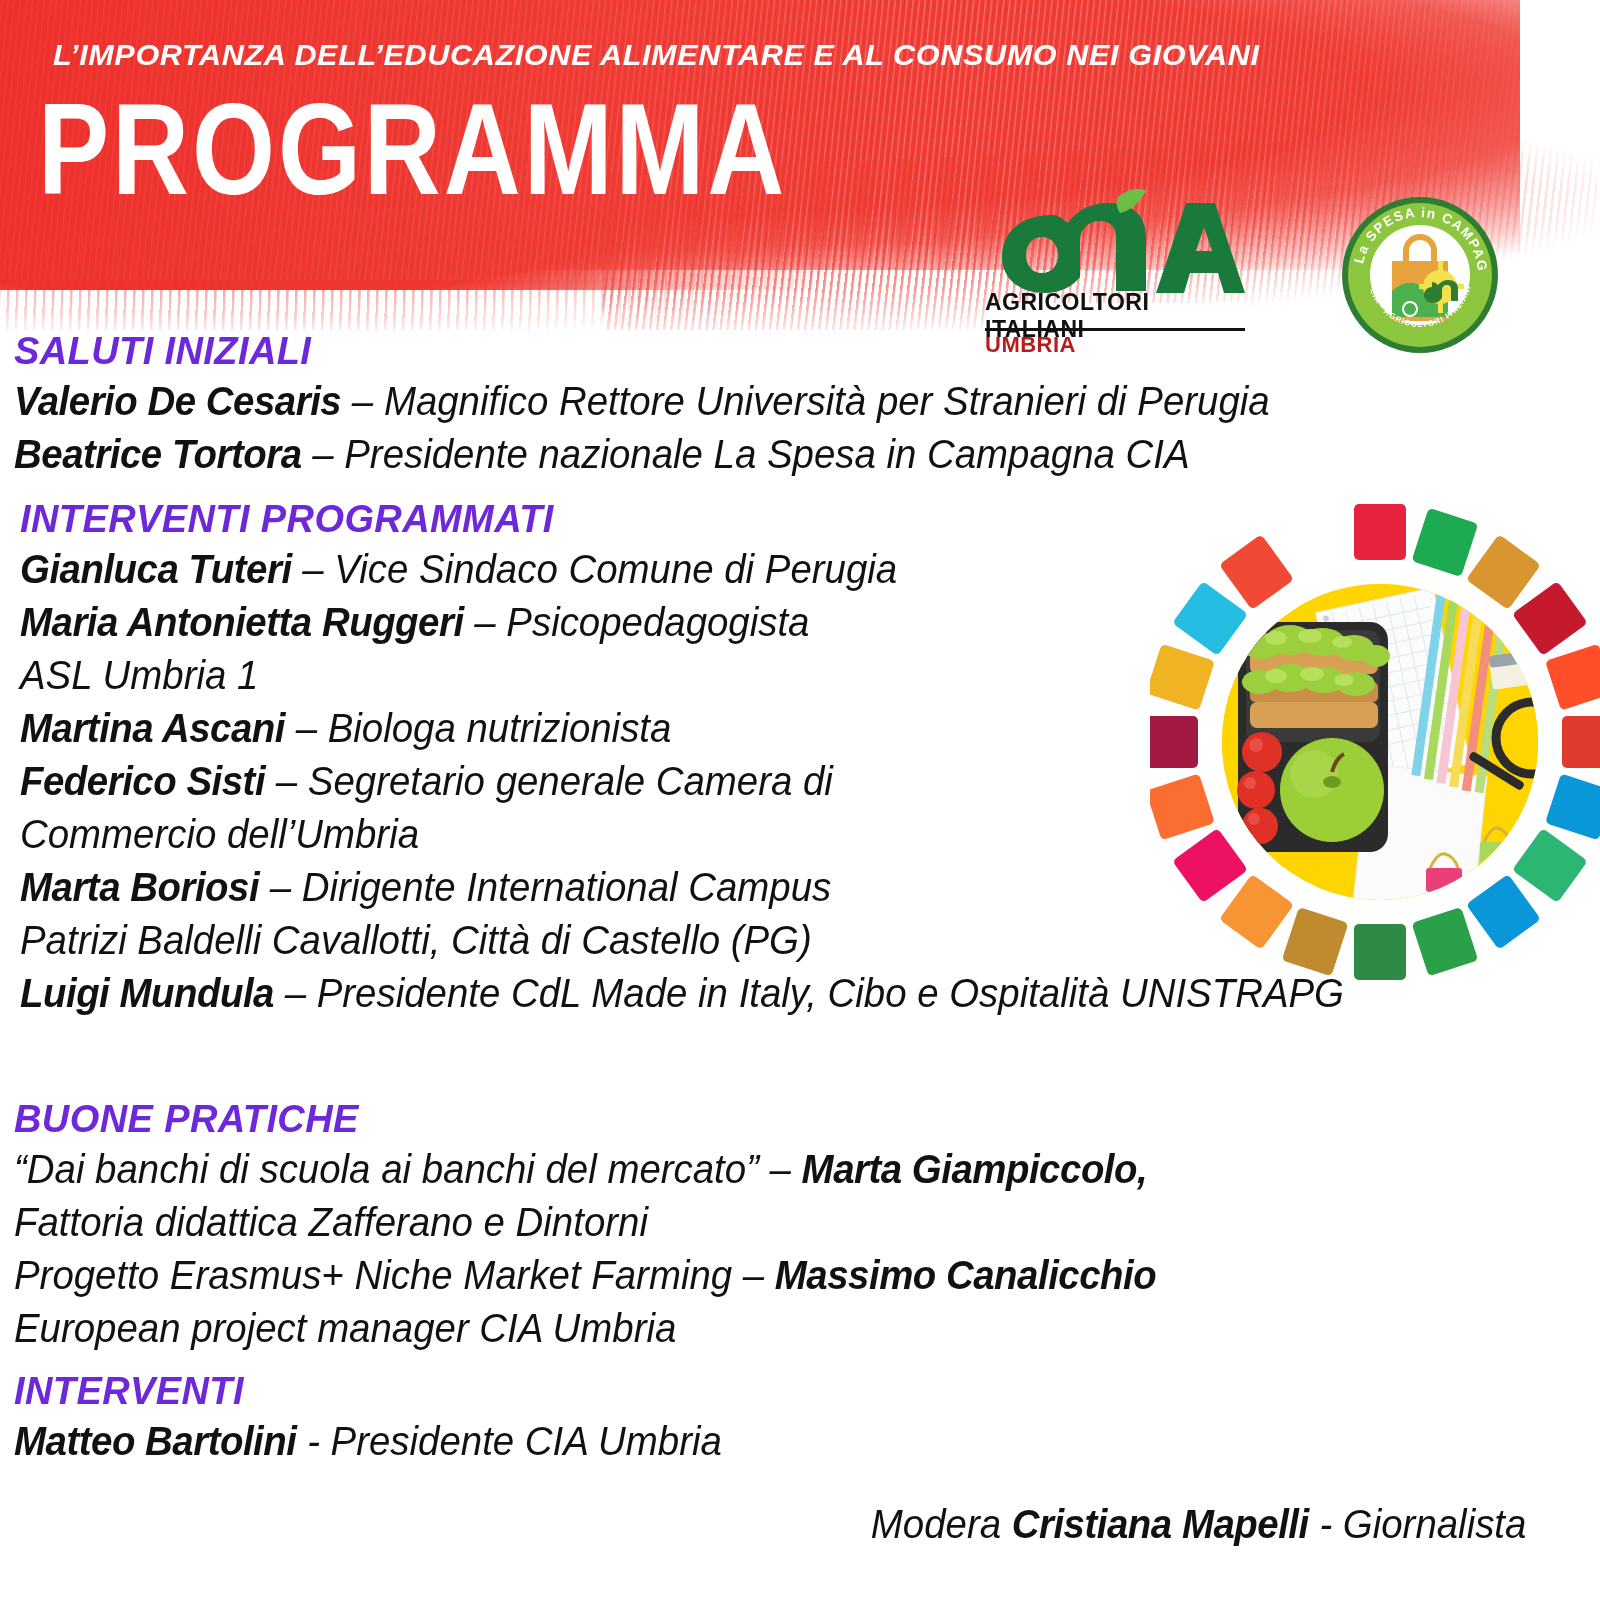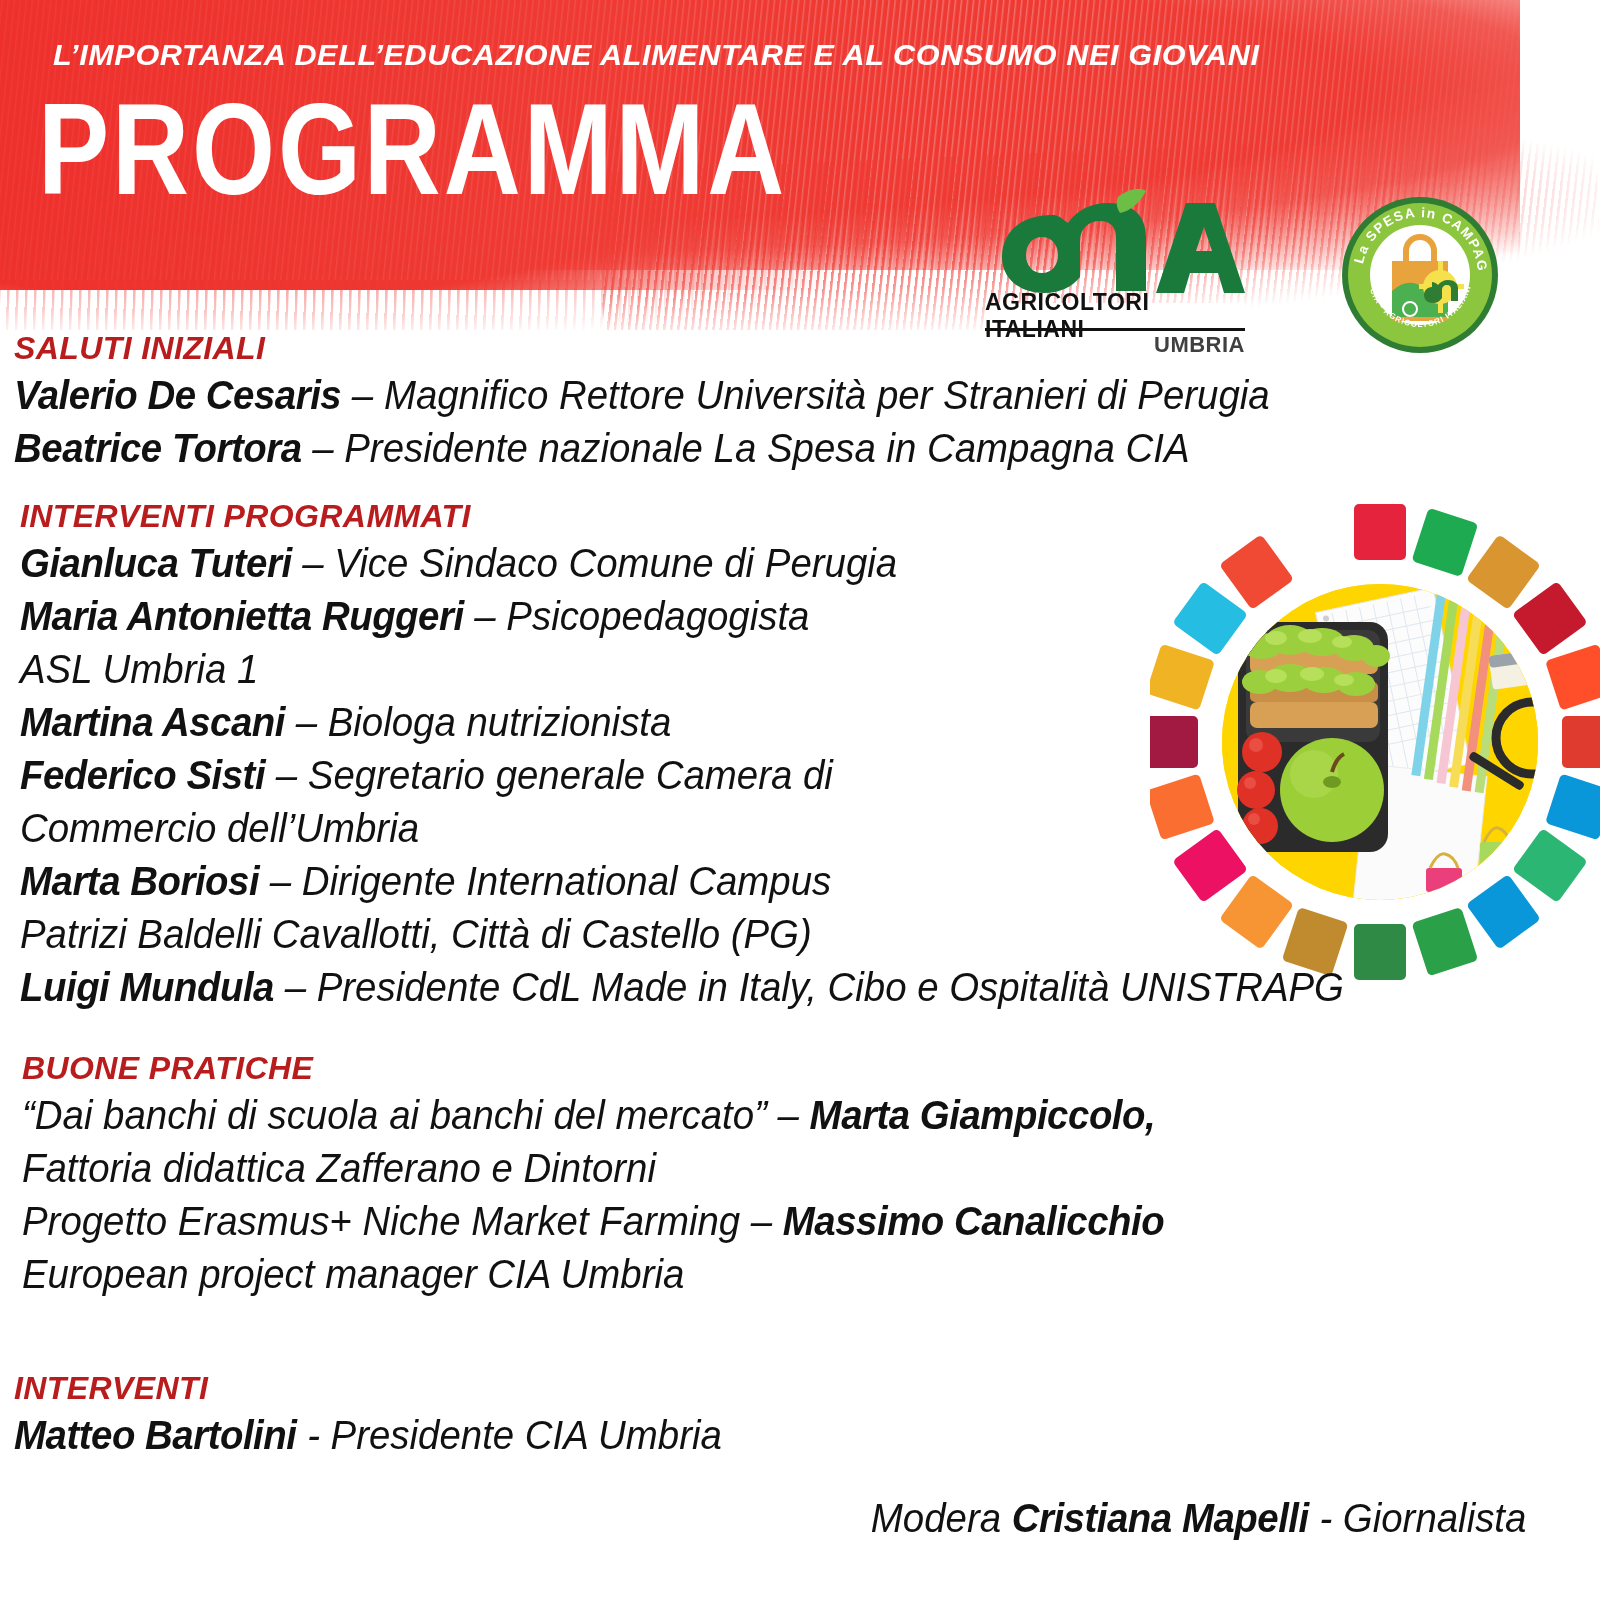--- a/index.html
+++ b/index.html
@@ -83,48 +83,48 @@
   #cia-mark{position:absolute;left:15px;top:0;width:255px;height:115px;}
   #cia-rule-top{position:absolute;left:10px;top:118px;width:260px;height:3px;background:#111;}
   #cia-rule-bot{position:absolute;left:10px;top:143px;width:260px;height:3px;background:#111;}
   #cia-name{
     position:absolute;left:10px;top:118px;width:260px;height:26px;
     display:flex;align-items:center;justify-content:center;
     font-size:23px;font-weight:bold;letter-spacing:.5px;color:#111;background:#fff;
   }
   #cia-region{
     position:absolute;left:10px;top:147px;width:260px;
-    text-align:right;font-size:22px;font-weight:bold;color:#404040;letter-spacing:.5px;
+    text-align:left;font-size:22px;font-weight:bold;color:#b91c1c;letter-spacing:.5px;
   }
 
   #spesa-badge{position:absolute;left:1340px;top:195px;width:160px;height:160px;}
 
   
   #sdg-wheel{position:absolute;left:1150px;top:470px;width:470px;height:545px;}
 
   
   #program{position:absolute;left:0;top:330px;width:1600px;}
   .sec-head{
-    font-size:32px;font-weight:bold;font-style:italic;color:#b91c1c;
+    font-size:38px;font-weight:bold;font-style:italic;color:#6d28d9;
     letter-spacing:.4px;margin:0 0 2px 14px;
     transform:scaleX(1.0);transform-origin:left center;white-space:nowrap;
   }
   .entry{
     font-size:40px;line-height:53px;color:#111;margin:0 0 0 14px;
     font-style:italic;white-space:nowrap;
     transform:scaleX(.96);transform-origin:left center;
   }
   .entry.wrapline{white-space:normal;}
   .entry b{font-weight:bold;font-style:italic;letter-spacing:-.5px;}
   .right-align{text-align:right;margin-right:10px;margin-left:0;}
 
   
   #blk-saluti{position:absolute;left:0;top:0;width:1400px;}
   #blk-interventi{position:absolute;left:6px;top:168px;width:1340px;}
-  #blk-buone{position:absolute;left:0;top:720px;width:1268px;margin-left:8px;}
+  #blk-buone{position:absolute;left:0;top:768px;width:1268px;}
   #blk-concl{position:absolute;left:0;top:1040px;width:1600px;}
   #blk-concl .entry{white-space:nowrap;}
   #modera-line{margin-top:30px;}
 </style>
 </head>
 <body>
 
 <div id="header-band">
   <div class="brush-base"></div>
   <div class="brush-left"></div>

